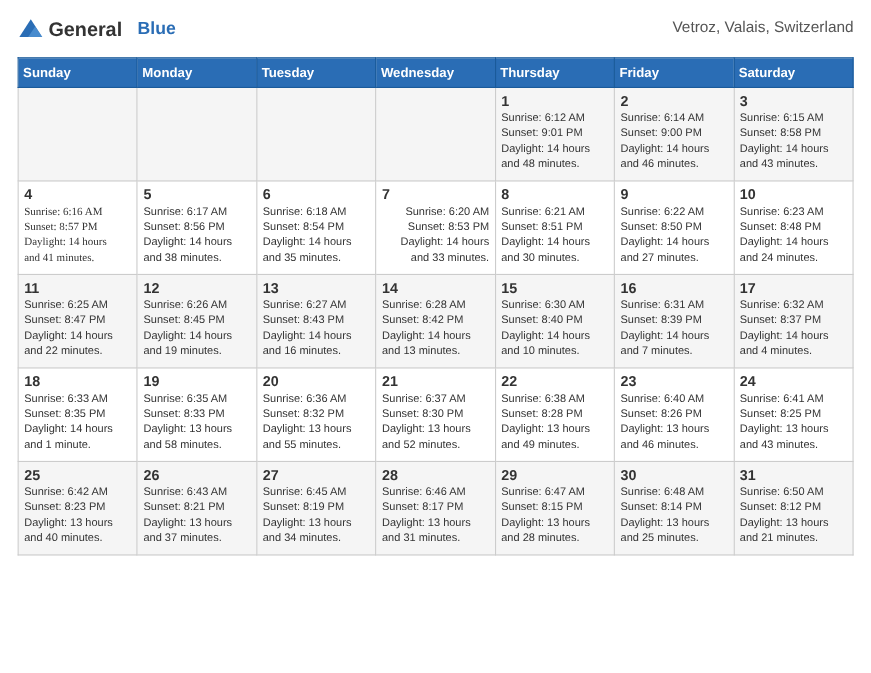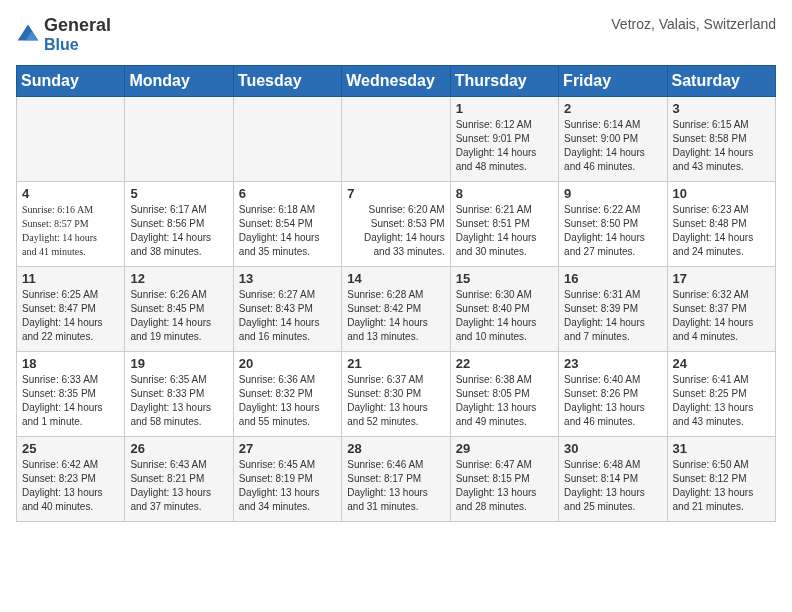--- a/index.html
+++ b/index.html
@@ -16,22 +16,23 @@
       justify-content: space-between;
       margin-bottom: 12px;
     }
     .logo {
       display: flex;
       align-items: center;
       gap: 4px;
     }
     .logo-text {
       display: flex;
-      flex-direction: column;
+      flex-direction: row;
       line-height: 1.1;
+      gap: 14px;
     }
     .logo-general {
       font-size: 18px;
       font-weight: bold;
       color: #333;
     }
     .logo-blue {
       font-size: 16px;
       font-weight: bold;
       color: #2a6db5;
@@ -53,21 +54,21 @@
       color: #555;
     }
     table {
       width: 100%;
       border-collapse: collapse;
       table-layout: fixed;
     }
     thead th {
       background-color: #2a6db5;
       color: #fff;
-      font-size: 16px;
+      font-size: 12px;
       font-weight: bold;
       padding: 6px 4px;
       text-align: left;
       border: 1px solid #1a5a9a;
     }
     tbody td {
       vertical-align: top;
       border: 1px solid #ccc;
       padding: 4px 5px;
       font-size: 10px;
@@ -282,21 +283,21 @@
         <td>
           <span class="day-num">21</span>
           <div class="cell-info" style="white-space: pre-line;">Sunrise: 6:37 AM
 Sunset: 8:30 PM
 Daylight: 13 hours
 and 52 minutes.</div>
         </td>
         <td>
           <span class="day-num">22</span>
           <div class="cell-info" style="white-space: pre-line;">Sunrise: 6:38 AM
-Sunset: 8:05 PM
+Sunset: 8:28 PM
 Daylight: 13 hours
 and 49 minutes.</div>
         </td>
         <td>
           <span class="day-num">23</span>
           <div class="cell-info" style="white-space: pre-line;">Sunrise: 6:40 AM
 Sunset: 8:26 PM
 Daylight: 13 hours
 and 46 minutes.</div>
         </td>

